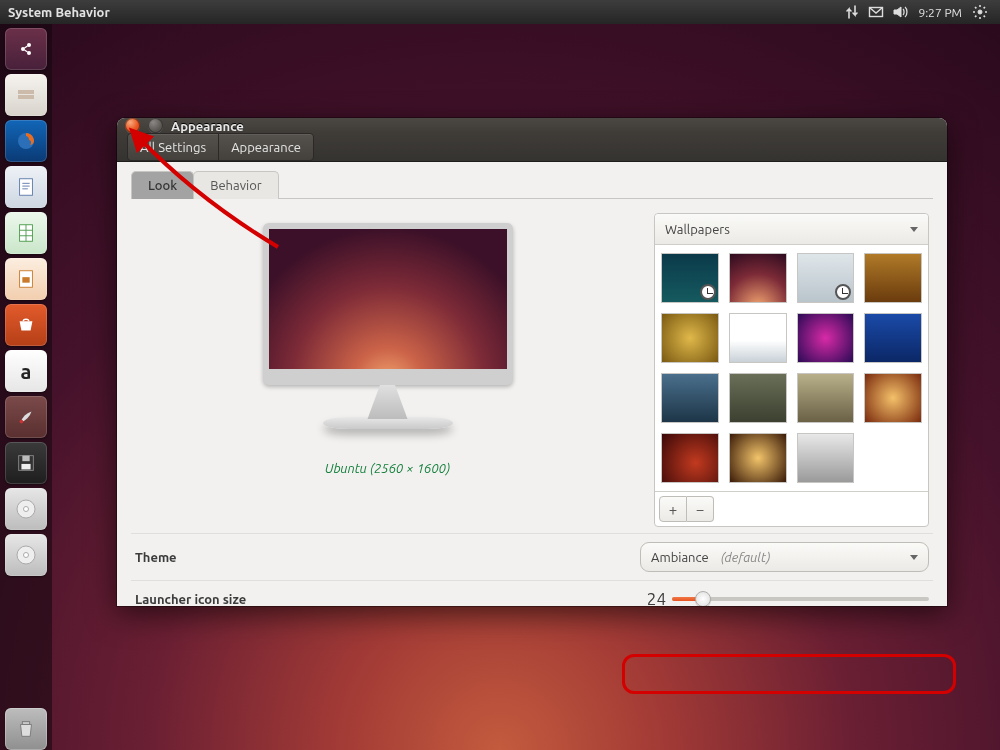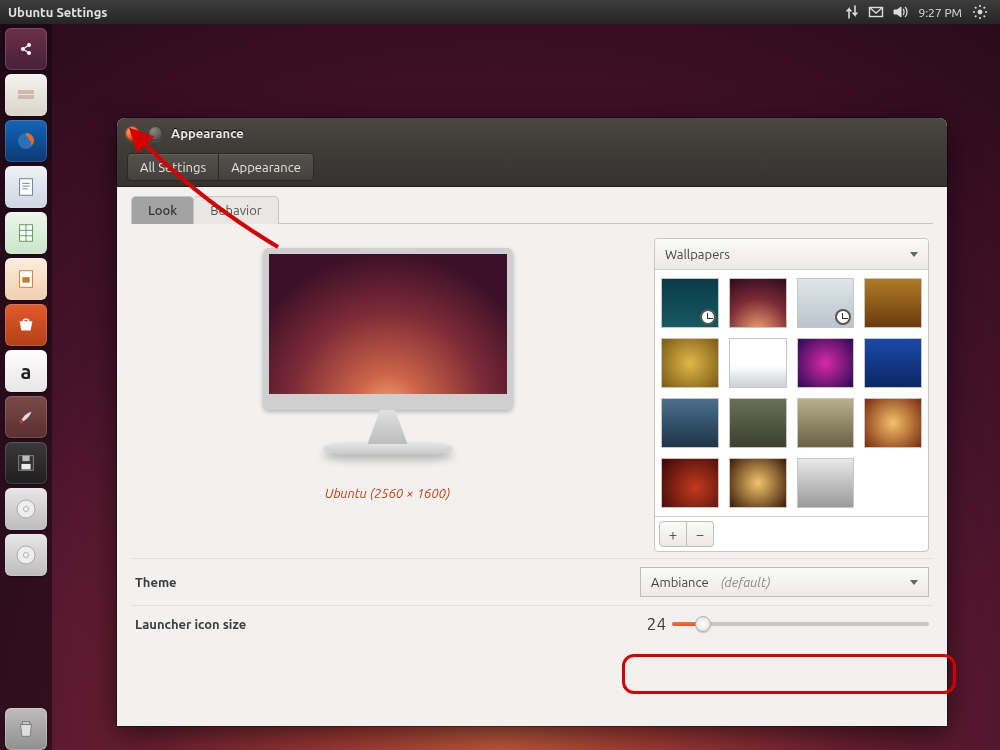--- a/index.html
+++ b/index.html
@@ -44,21 +44,21 @@
     box-shadow: inset 0 0 0 1px rgba(255,255,255,.15), 0 1px 2px rgba(0,0,0,.4);
     color:#fff; font-size:20px;
   }
   .launcher .spacer{flex:1;}
   .trash{width:42px;height:42px;border-radius:6px;
     background: linear-gradient(#bdbdbd,#8f8f8f);
     display:flex;align-items:center;justify-content:center;
     box-shadow: inset 0 0 0 1px rgba(255,255,255,.25), 0 1px 2px rgba(0,0,0,.4);}
   
   .window {
-    position:absolute; left:117px; top:118px; width:830px; height:608px;
+    position:absolute; left:117px; top:118px; width:830px; height:488px;
     background:#f2f1f0; border-radius:8px 8px 0 0;
     box-shadow:0 8px 30px rgba(0,0,0,.6), 0 0 0 1px rgba(0,0,0,.35);
     display:flex; flex-direction:column; overflow:hidden;
   }
   .titlebar{
     height:30px;
     background: linear-gradient(#4b4844,#3f3c38);
     display:flex; align-items:center; gap:8px; padding:0 8px;
     color:#e8e8e8; font-weight:bold; text-shadow:0 -1px 0 #000;
   }
@@ -107,21 +107,21 @@
   }
   .mon-img{position:absolute; inset:0;
     background: radial-gradient(circle at 50% 110%, #f2a46f 0%, #cb6348 18%, #7c2a37 50%, #3b1028 80%);}
   .mon-stand{width:50px; height:34px; margin:0 auto;
     background:linear-gradient(#e0e0e0,#bcbcbc);
     clip-path:polygon(35% 0,65% 0,90% 100%,10% 100%);}
   .mon-base{width:130px;height:12px;margin:-2px auto 0;
     background:linear-gradient(#e8e8e8,#c9c9c9);
     border-radius:60px/14px;
     box-shadow:0 6px 8px rgba(0,0,0,.25);}
-  .preview-caption{margin-top:32px; font-style:italic; color:#c2410c; font-size:13px;}
+  .preview-caption{margin-top:32px; font-style:italic; color:#15803d; font-size:13px;}
   
   .picker{flex:1; border:1px solid #c8c6c2; border-radius:4px; background:#fff;
     display:flex; flex-direction:column;}
   .combo{
     margin:0; height:30px; border-bottom:1px solid #d0cec9;
     background:linear-gradient(#fafaf8,#eceae6); border-radius:4px 4px 0 0;
     display:flex; align-items:center; padding:0 10px; color:#444;
     justify-content:space-between;
   }
   .combo .tri{width:0;height:0;border-left:4px solid transparent;border-right:4px solid transparent;border-top:5px solid #666;}
@@ -134,21 +134,21 @@
     border-left:1px solid #333; border-bottom:1px solid #333; transform:translate(-1px,-4px);}
   .addremove{border-top:1px solid #d0cec9; padding:4px; display:flex;}
   .sqbtn{width:26px;height:24px;border:1px solid #bfbdb8; background:linear-gradient(#fafaf8,#eceae6);
     display:flex;align-items:center;justify-content:center; font-size:15px; color:#555;}
   .sqbtn:first-child{border-radius:4px 0 0 4px;}
   .sqbtn:last-child{border-left:none;border-radius:0 4px 4px 0;}
   
   .form-row{display:flex; align-items:center; padding:8px 4px; border-top:1px solid #e1dfdb;}
   .form-row .lbl{font-weight:bold; flex:0 0 505px;}
   .select{
-    flex:1; border:1px solid #bfbdb8; border-radius:0;
+    flex:1; border:1px solid #bfbdb8; border-radius:9px;
     background:linear-gradient(#fafaf8,#eceae6);
     height:28px; display:flex; align-items:center; padding:0 10px; color:#444;
   }
   .select .def{color:#888; font-style:italic; margin-left:12px;}
   .select .tri{margin-left:auto;width:0;height:0;border-left:4px solid transparent;border-right:4px solid transparent;border-top:5px solid #666;}
   
   .slider-wrap{flex:1; display:flex; align-items:center; gap:6px;}
   .slider-val{width:26px; text-align:right; font-size:17px;}
   .slider{flex:1; height:4px; background:#c9c7c2; border-radius:2px; position:relative;}
   .slider .fill{position:absolute; left:0; top:0; bottom:0; width:12%;
@@ -158,21 +158,21 @@
     transform:translate(-50%,-50%); box-shadow:0 1px 1px rgba(0,0,0,.2);}
   
   .anno-box{position:absolute; border:3px solid #d40000; border-radius:12px; pointer-events:none;}
   .anno-arrow{position:absolute; pointer-events:none;}
   .anno-arrow svg{overflow:visible;}
 </style>
 </head>
 <body>
 
 <div class="menubar">
-  <span>Ubuntu Settings</span>
+  <span>System Behavior</span>
   <div class="spacer"></div>
   <div class="ind">
     <svg viewBox="0 0 16 16">
         <path d="M5 14 5 5 3 7 M5 5 7 7 M11 2 11 11 9 9 M11 11 13 9" stroke-width="1.6" fill="none" stroke-linecap="round"></path>
       </svg>
   </div>
   <div class="ind">
     <svg viewBox="0 0 16 16">
         <rect x="1.5" y="3.5" width="13" height="9" fill="none" stroke-width="1.4"></rect>
         <path d="M1.5 3.5 8 9 14.5 3.5" fill="none" stroke-width="1.4"></path>

